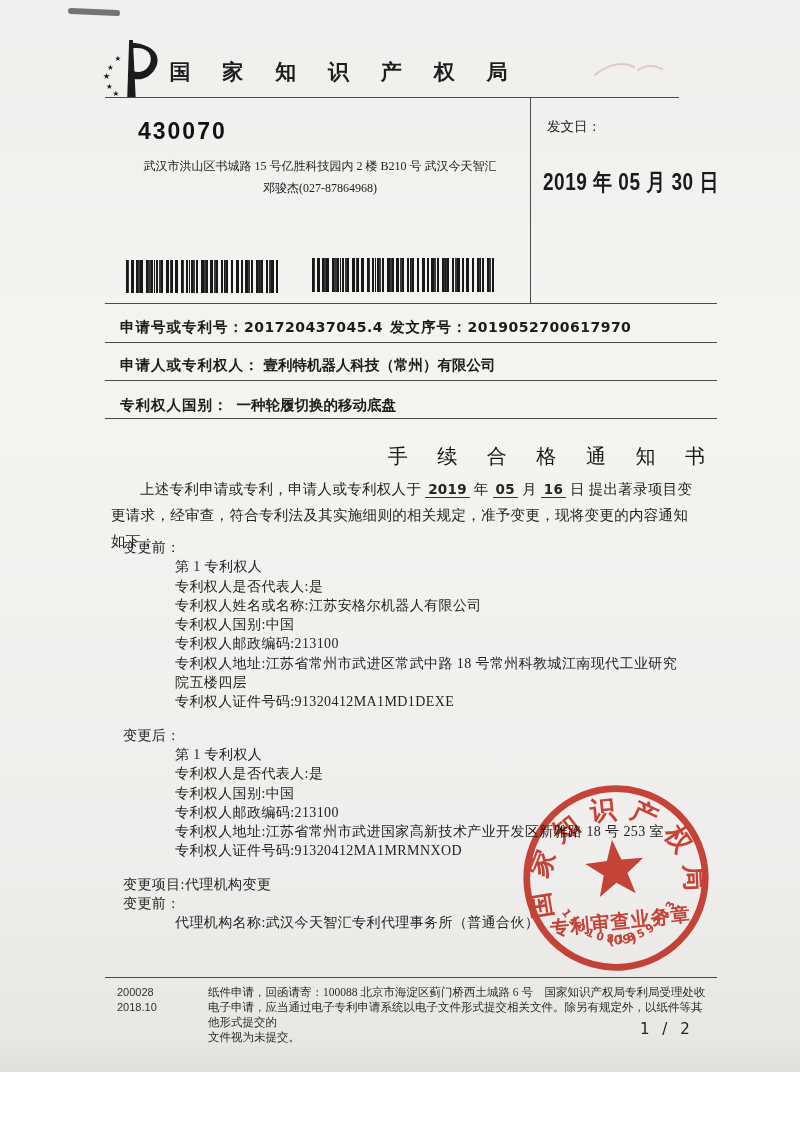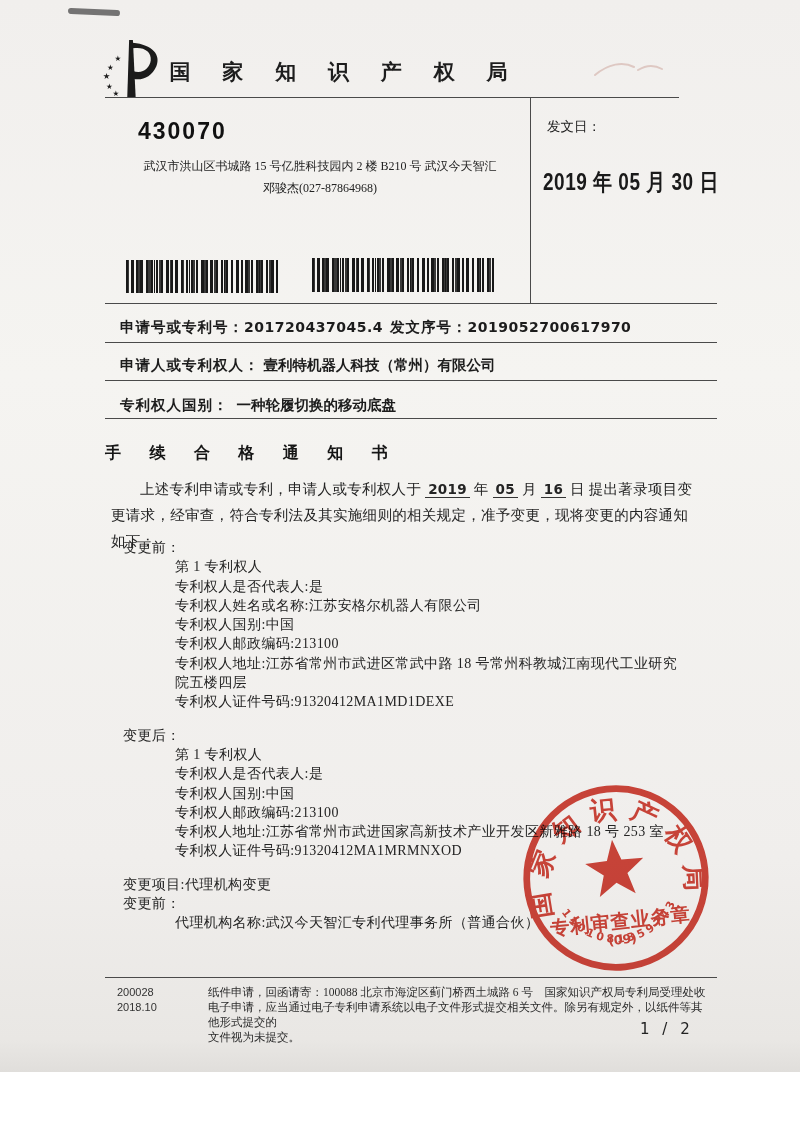--- a/index.html
+++ b/index.html
@@ -34,22 +34,22 @@
       repeating-linear-gradient(90deg,#181818 0 2px,rgba(0,0,0,0) 2px 5px),
       repeating-linear-gradient(90deg,#181818 0 1px,rgba(0,0,0,0) 1px 7px),
       repeating-linear-gradient(90deg,rgba(10,10,10,.8) 0 3px,rgba(0,0,0,0) 3px 11px); }
 
   .frow { position:absolute; left:120px; width:600px; height:30px; line-height:30px;
           font-size:14.5px; font-weight:bold; color:#1c1c1c; }
   .frow .lbl { letter-spacing:1px; }
   .frow .num { font-family:"DejaVu Sans",sans-serif; font-size:14px; letter-spacing:.5px; }
   .frow .pair2 { position:absolute; left:270px; top:0; }
 
-  .notice-title { position:absolute; left:105px; top:443px; width:612px; text-align:left;
-                  font-size:16px; font-weight:bold; letter-spacing:12px; color:#151515; }
+  .notice-title { position:absolute; left:105px; top:443px; width:612px; text-align:right;
+                  font-size:20px; font-weight:normal; letter-spacing:12px; color:#151515; }
   .para { position:absolute; left:111px; top:476px; width:588px; font-size:14.5px;
           line-height:26px; color:#242424; text-indent:2em; letter-spacing:.3px; }
   .para .u { border-bottom:1.2px solid #333; padding:0 3px; font-family:"DejaVu Sans",sans-serif;
              font-size:13.5px; font-weight:bold; }
 
   .changes { position:absolute; left:123px; top:538px; width:560px; font-size:14px;
              line-height:19.3px; color:#242424; letter-spacing:.4px; }
   .changes .indent { padding-left:52px; }
   .changes .gap { height:14px; }
 

